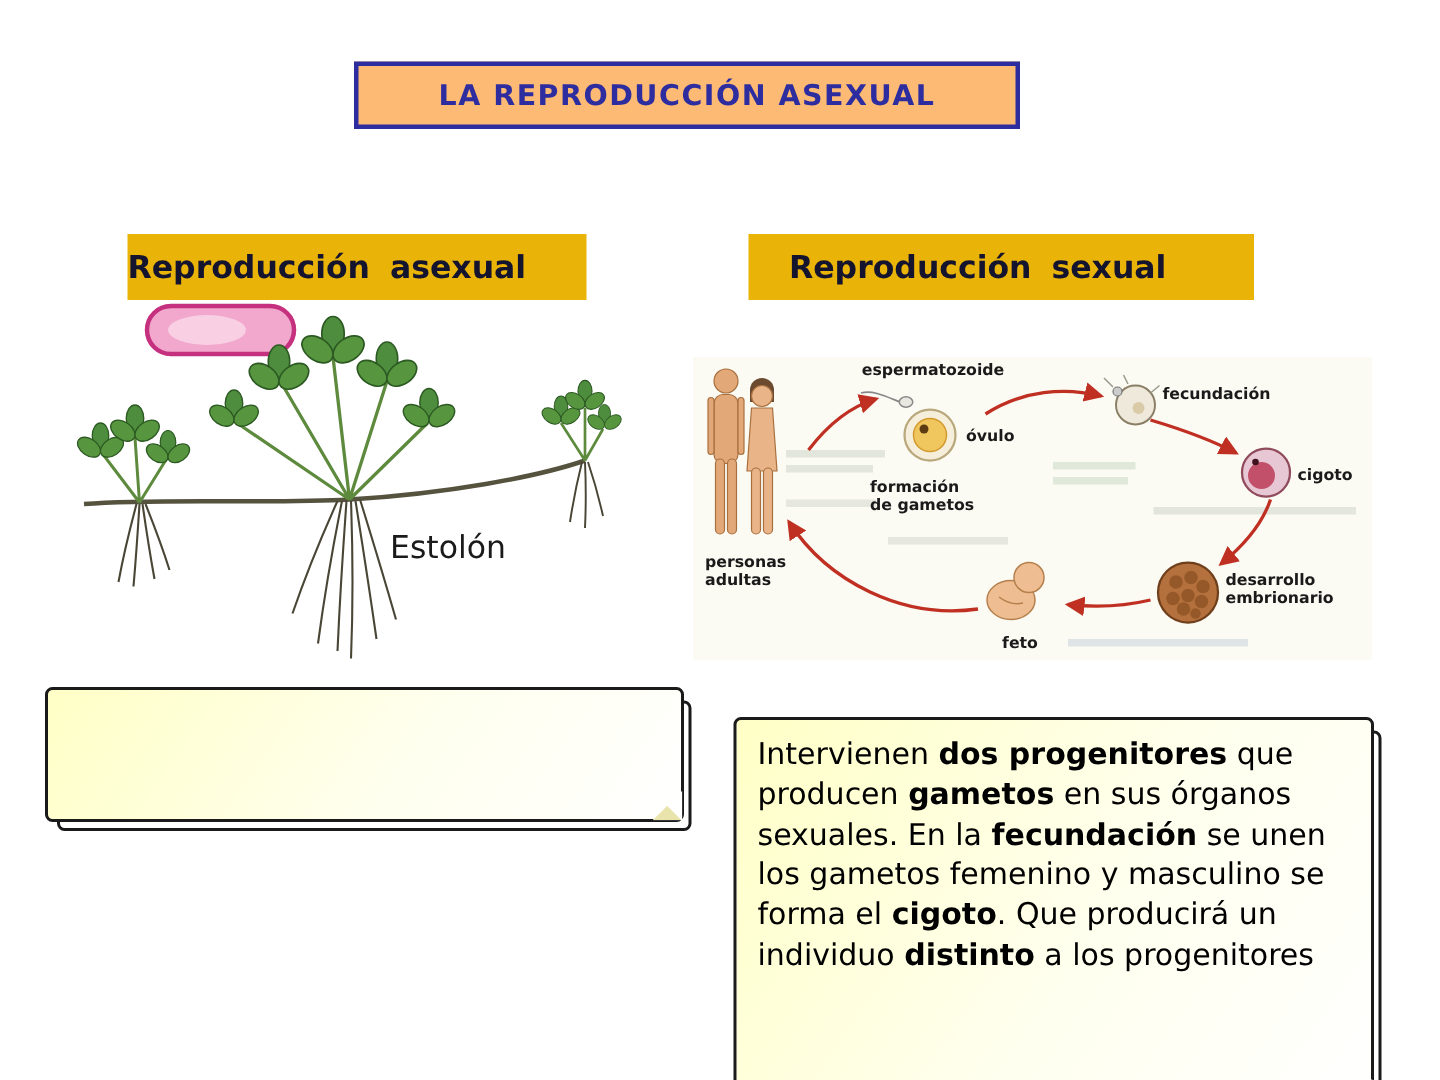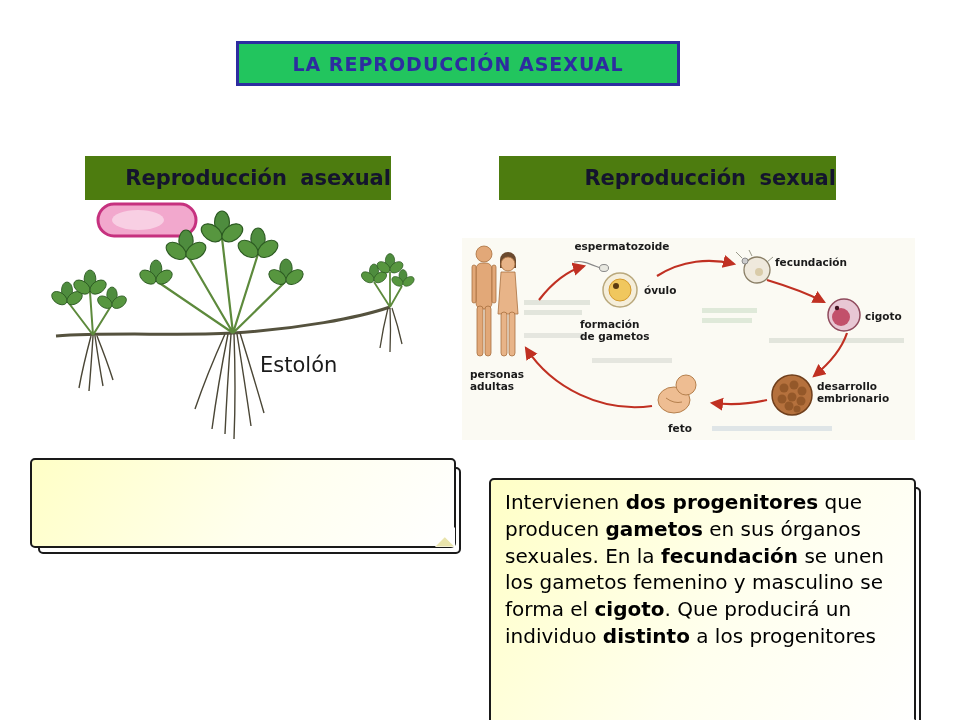--- a/index.html
+++ b/index.html
@@ -5,31 +5,31 @@
   * { margin:0; padding:0; box-sizing:border-box; }
   html,body { width:960px; height:720px; }
   body {
     position:relative;
     background:#ffffff;
     font-family:"DejaVu Sans", sans-serif;
     overflow:hidden;
   }
   .title-box {
     position:absolute; left:236px; top:41px; width:444px; height:45px;
-    background:#22c55e; border:3px solid #2d2da0;
+    background:#fdba74; border:3px solid #2d2da0;
     display:flex; align-items:center; justify-content:center;
     color:#2d2da0; font-weight:bold; font-size:19px; letter-spacing:1px;
   }
   .header-box {
-    position:absolute; height:44px; background:#4d7c0f;
-    display:flex; align-items:center; justify-content:flex-end;
+    position:absolute; height:44px; background:#eab308;
+    display:flex; align-items:center; justify-content:flex-start;
     color:#14142e; font-weight:bold; font-size:21px; word-spacing:6px;
   }
   #header-left  { left:85px;  top:156px; width:306px; }
-  #header-right { left:499px; top:156px; width:337px; }
+  #header-right { left:499px; top:156px; width:337px;padding-left:27px; }
   .fig-stolon { position:absolute; left:38px;  top:200px; width:385px; height:258px; }
   .fig-cycle  { position:absolute; left:462px; top:238px; width:453px; height:202px; }
   .note {
     position:absolute;
     border:2px solid #1a1a1a; border-radius:5px;
     background:linear-gradient(125deg,#ffffc4 0%,#fffdе8 40%,#fffff2 65%,#ffffff 100%);
     background:linear-gradient(125deg,#ffffc4 0%,#fffdе8 40%,#ffffff 100%);
     background:linear-gradient(125deg,#ffffc6 0%,#ffffee 55%,#ffffff 100%);
     padding:9px 14px; font-size:20px; line-height:1.34; color:#000;
   }

